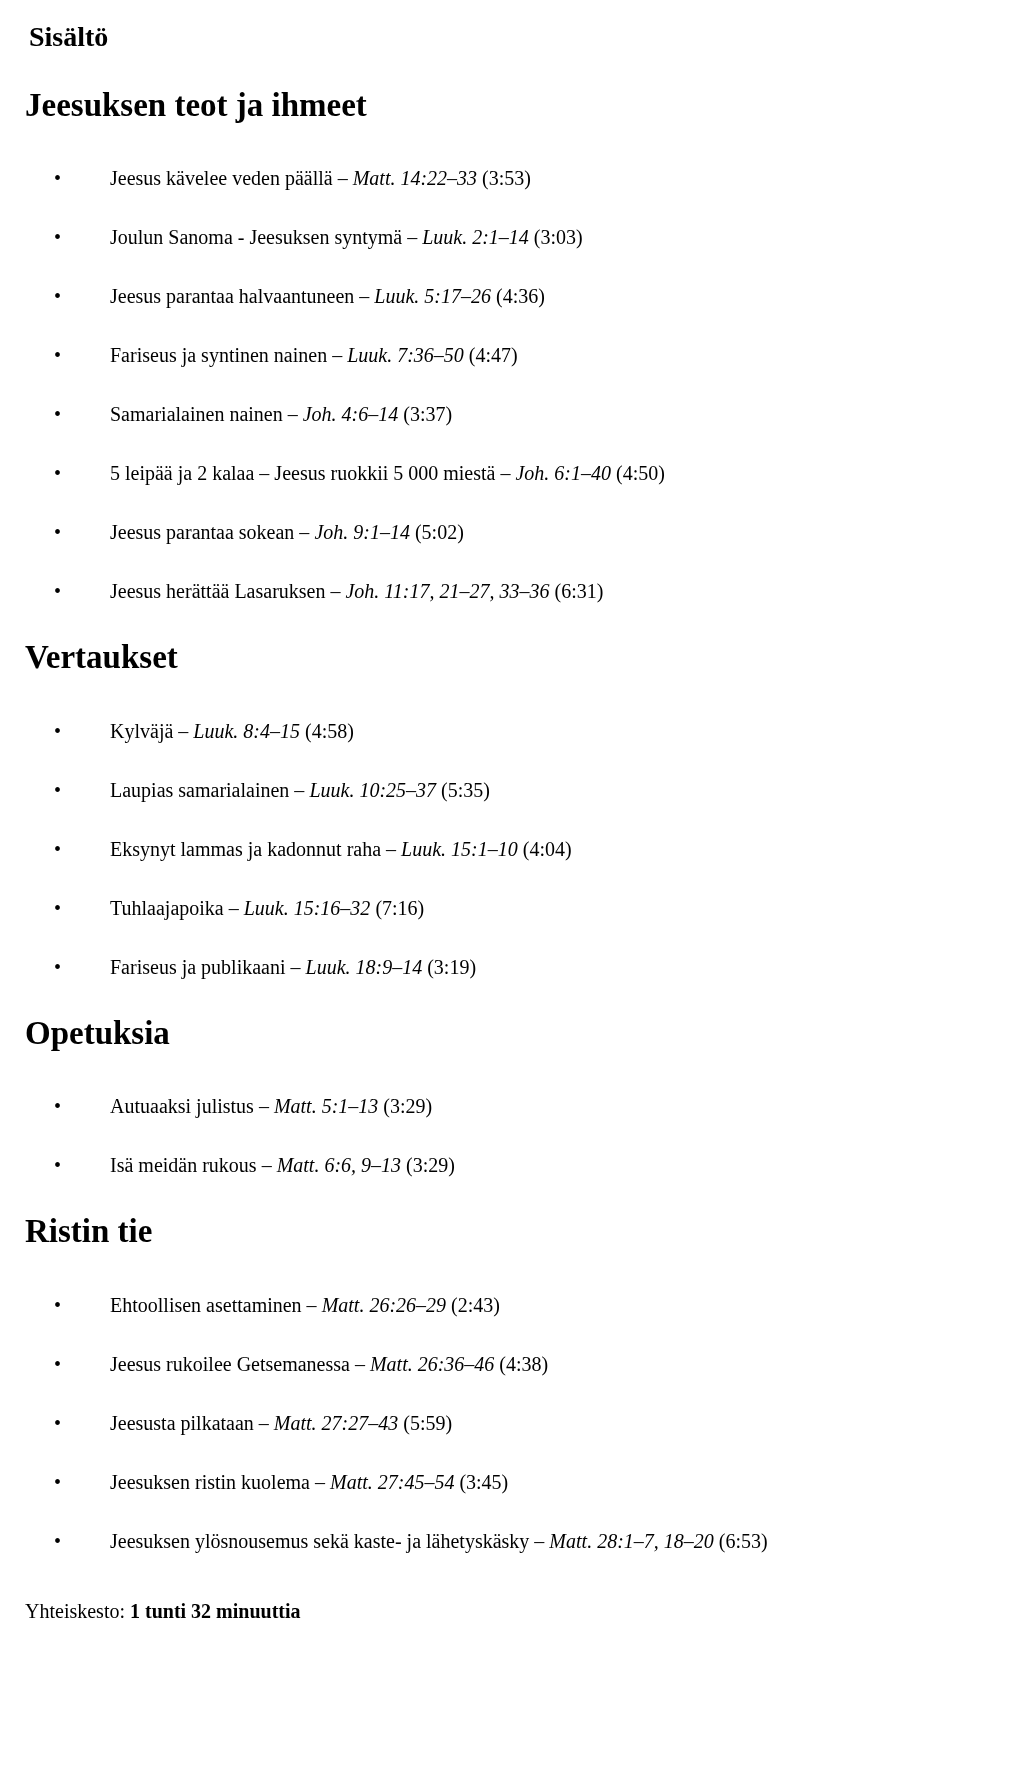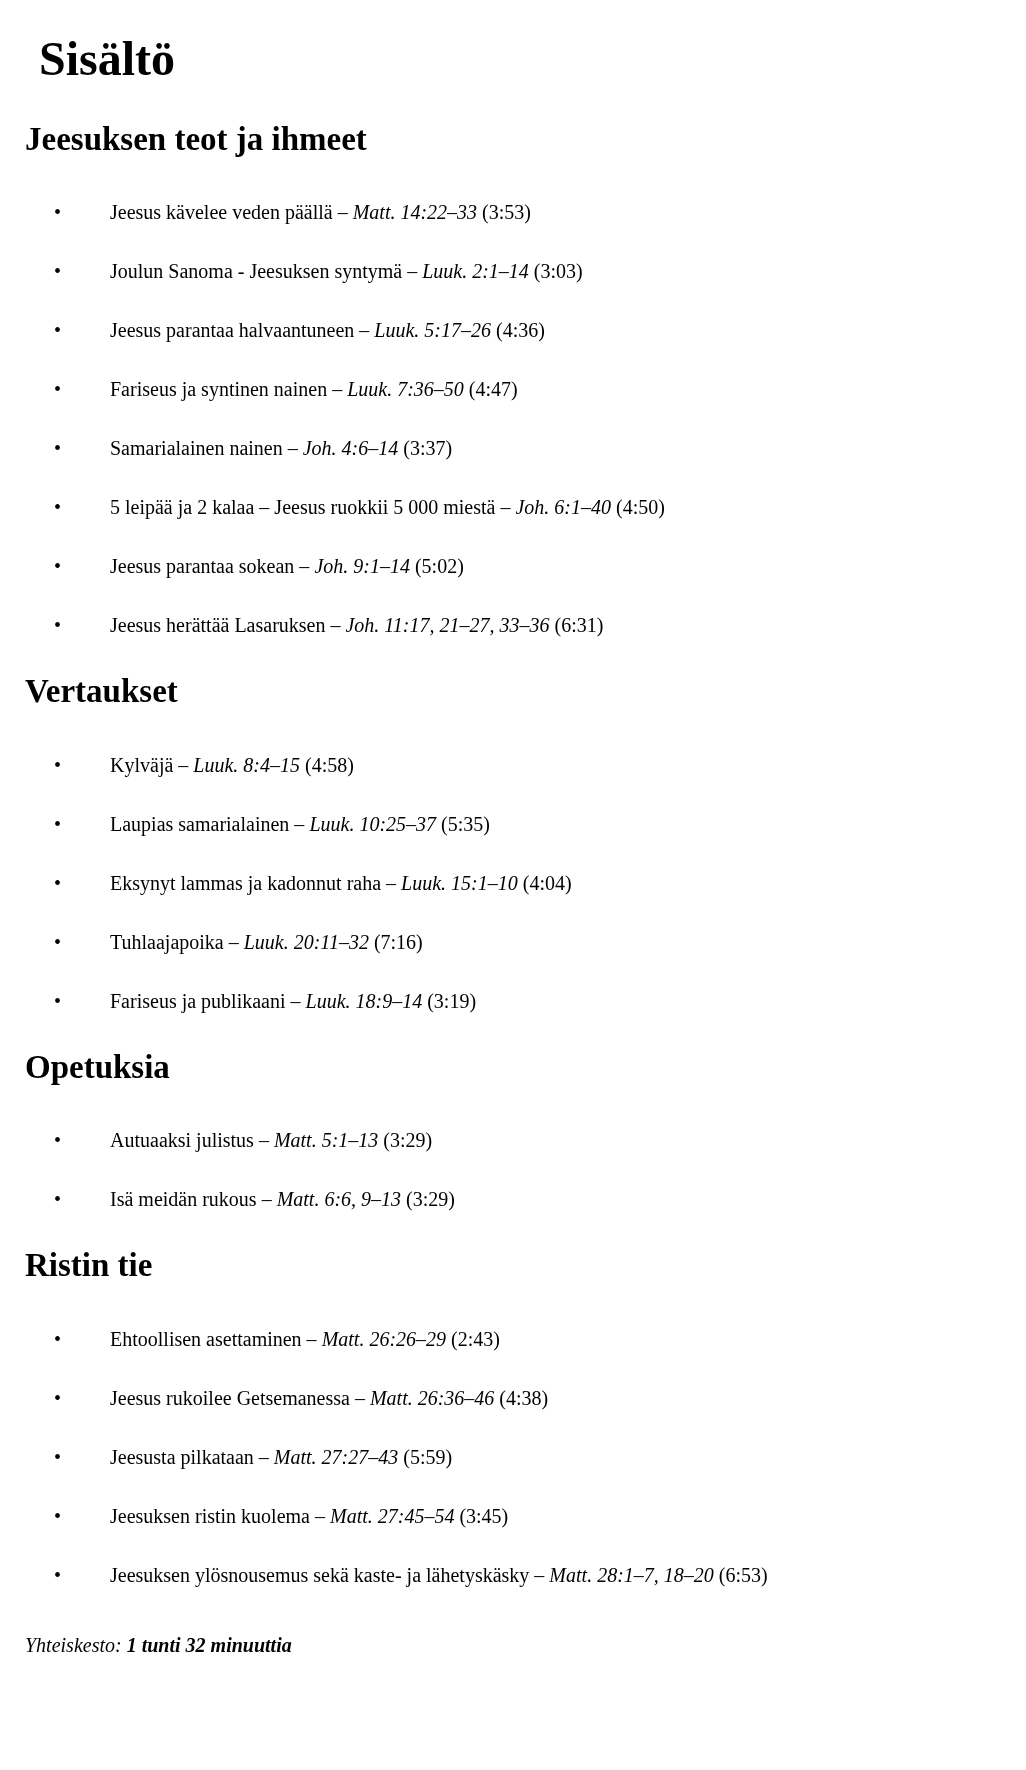--- a/index.html
+++ b/index.html
@@ -7,23 +7,23 @@
     width: 1026px;
     min-height: 1770px;
     box-sizing: border-box;
     padding: 16px 25px 20px 25px;
     font-family: "Liberation Serif", "DejaVu Serif", serif;
     font-size: 20px;
     line-height: 1.2;
     color: #000000;
   }
   h1 {
-    font-size: 48px;
+    font-size: 28px;
     font-weight: bold;
-    margin: 14px;
+    margin: 4px;
     line-height: 1.2;
   }
   h2 {
     font-size: 33px;
     font-weight: bold;
     margin: 32px 0 0 0;
     line-height: 1.2;
   }
   ul.toc-list {
     list-style: none;
@@ -36,21 +36,20 @@
     white-space: nowrap;
   }
   .bullet {
     position: absolute;
     left: -56px;
     top: 0;
   }
   em.ref { }
   p.total {
     margin: 46px 0 0 0;
-    font-style: italic;
   }
   p.total .value { font-weight: bold; }
 </style>
 </head>
 <body>
 
 <h1>Sisältö</h1>
 
 <h2>Jeesuksen teot ja ihmeet</h2>
 <ul class="toc-list">
@@ -85,21 +84,21 @@
   <li>
     <span class="bullet">•</span><span>Kylväjä – </span><em class="ref">Luuk. 8:4–15</em><span> (4:58)</span>
   </li>
   <li>
     <span class="bullet">•</span><span>Laupias samarialainen – </span><em class="ref">Luuk. 10:25–37</em><span> (5:35)</span>
   </li>
   <li>
     <span class="bullet">•</span><span>Eksynyt lammas ja kadonnut raha – </span><em class="ref">Luuk. 15:1–10</em><span> (4:04)</span>
   </li>
   <li>
-    <span class="bullet">•</span><span>Tuhlaajapoika – </span><em class="ref">Luuk. 20:11–32</em><span> (7:16)</span>
+    <span class="bullet">•</span><span>Tuhlaajapoika – </span><em class="ref">Luuk. 15:16–32</em><span> (7:16)</span>
   </li>
   <li>
     <span class="bullet">•</span><span>Fariseus ja publikaani – </span><em class="ref">Luuk. 18:9–14</em><span> (3:19)</span>
   </li>
 </ul>
 
 <h2>Opetuksia</h2>
 <ul class="toc-list">
   <li>
     <span class="bullet">•</span><span>Autuaaksi julistus – </span><em class="ref">Matt. 5:1–13</em><span> (3:29)</span>

